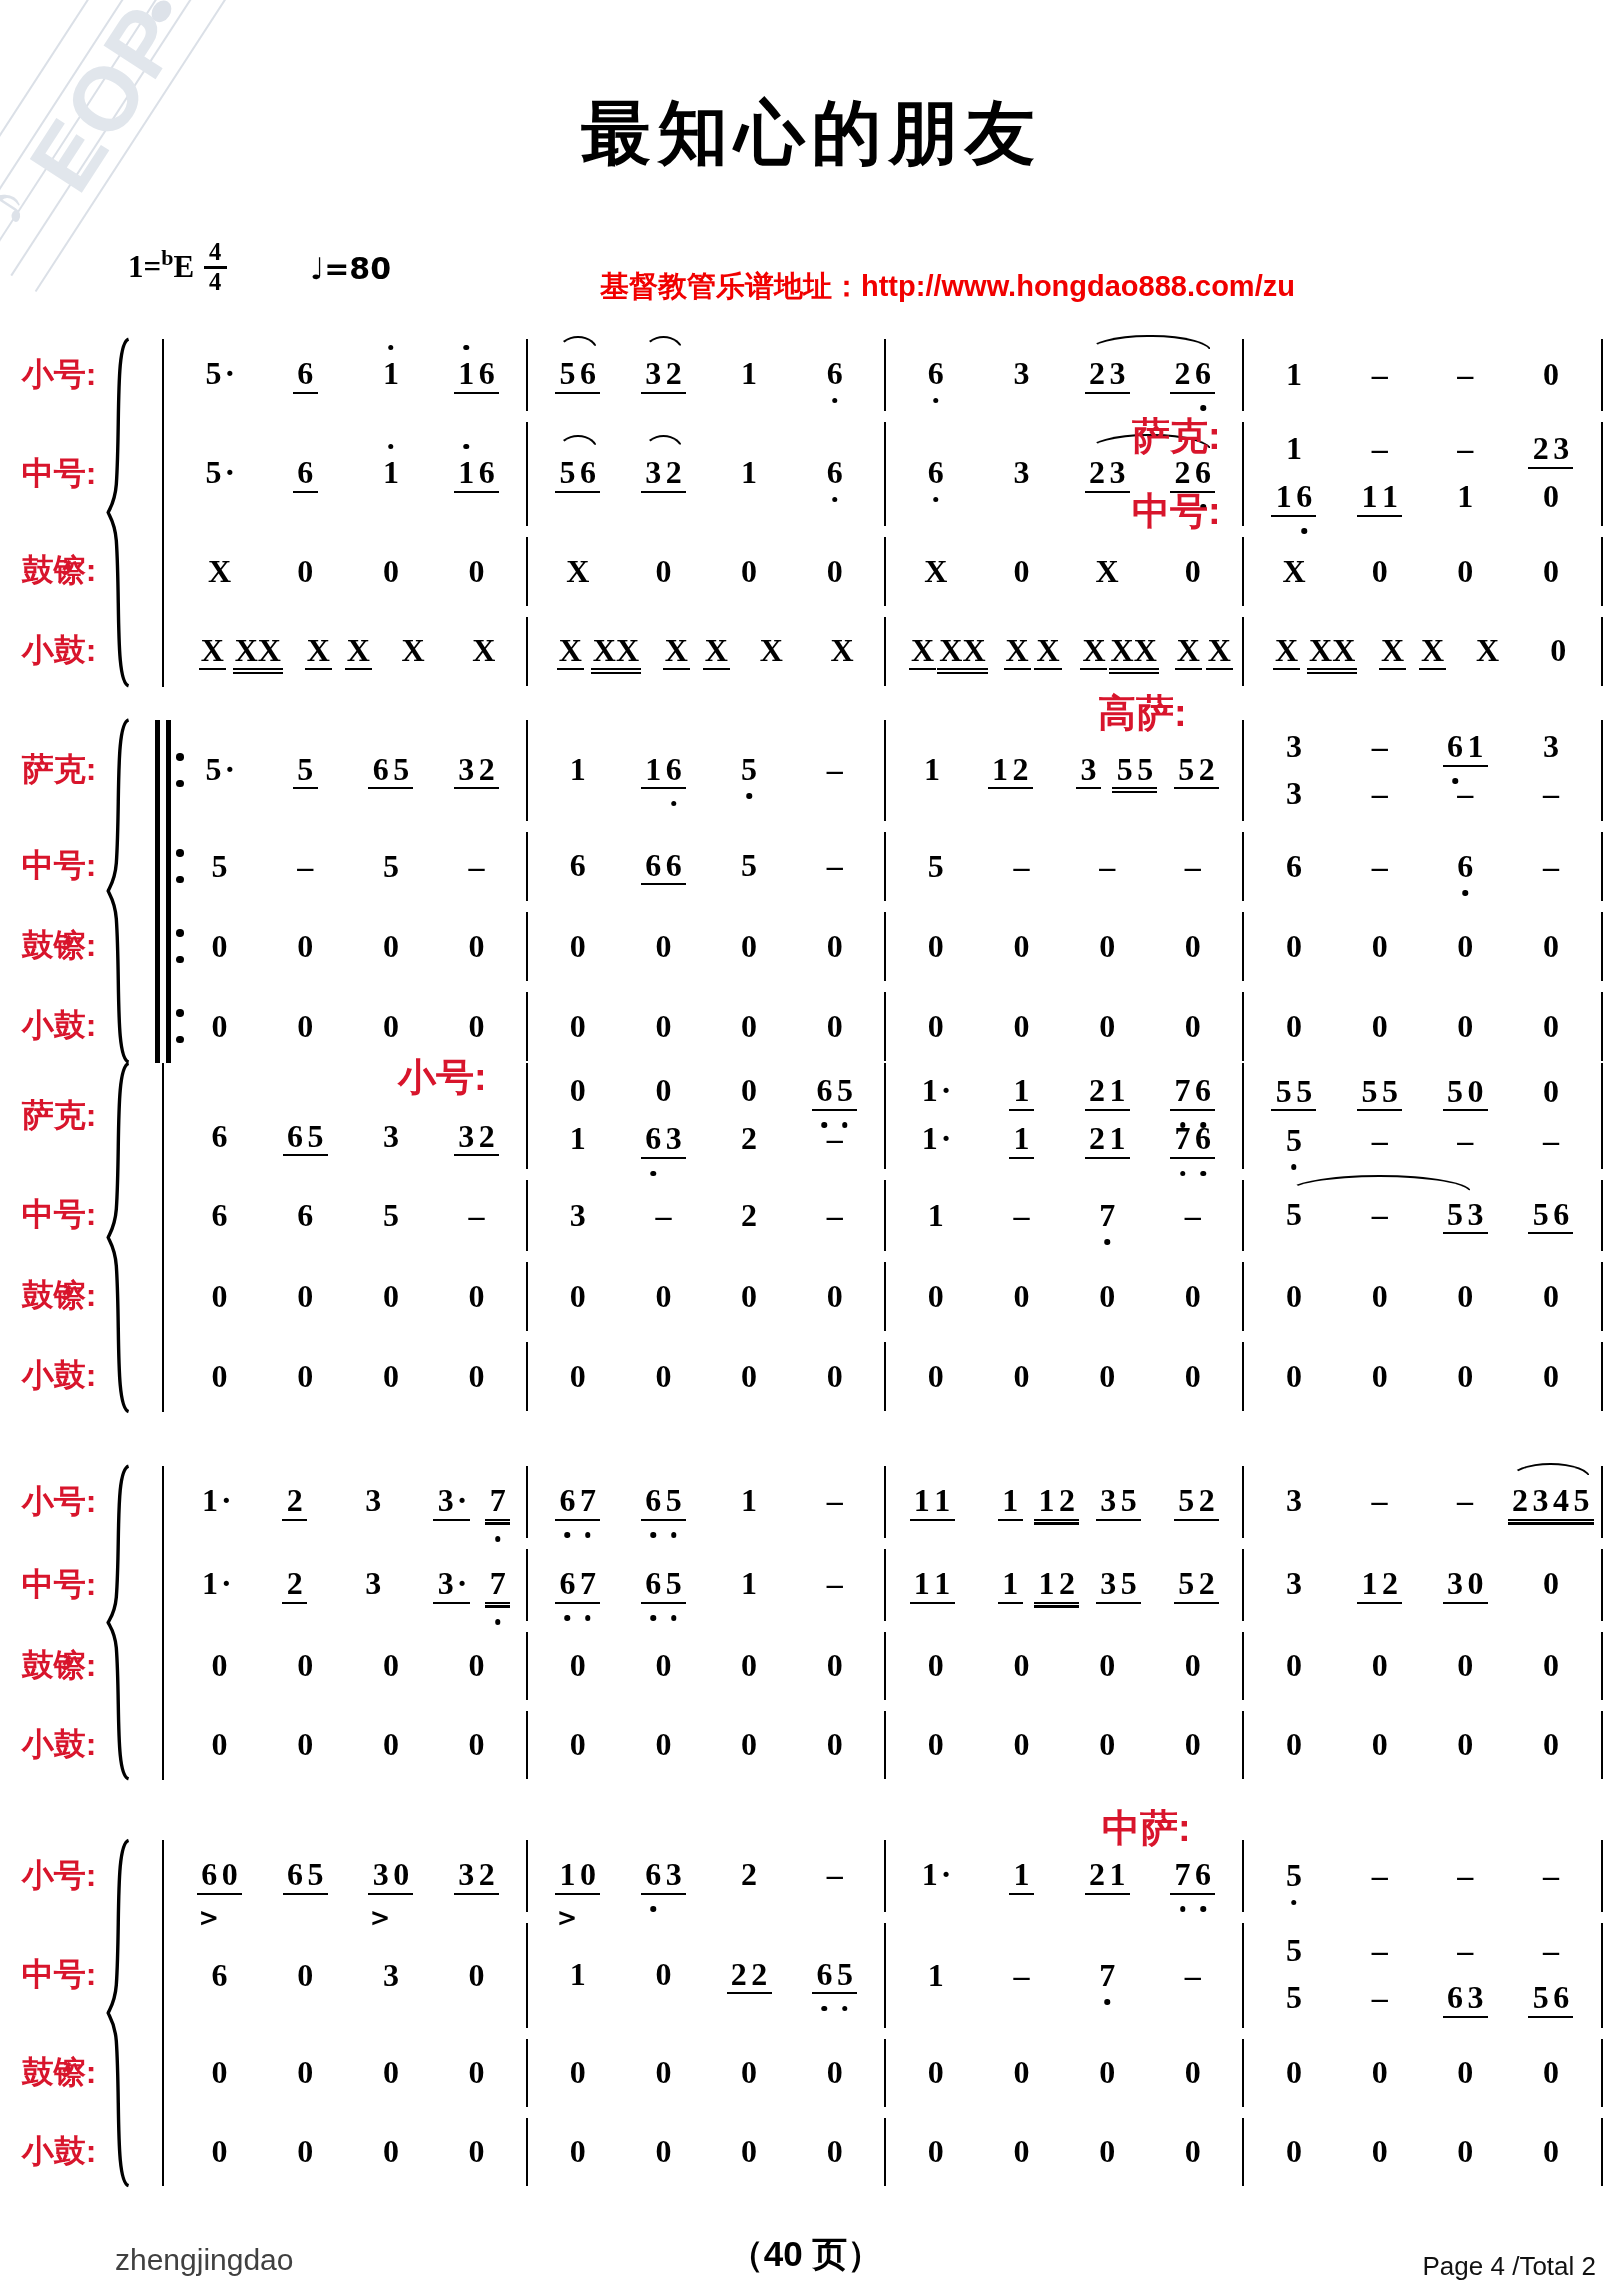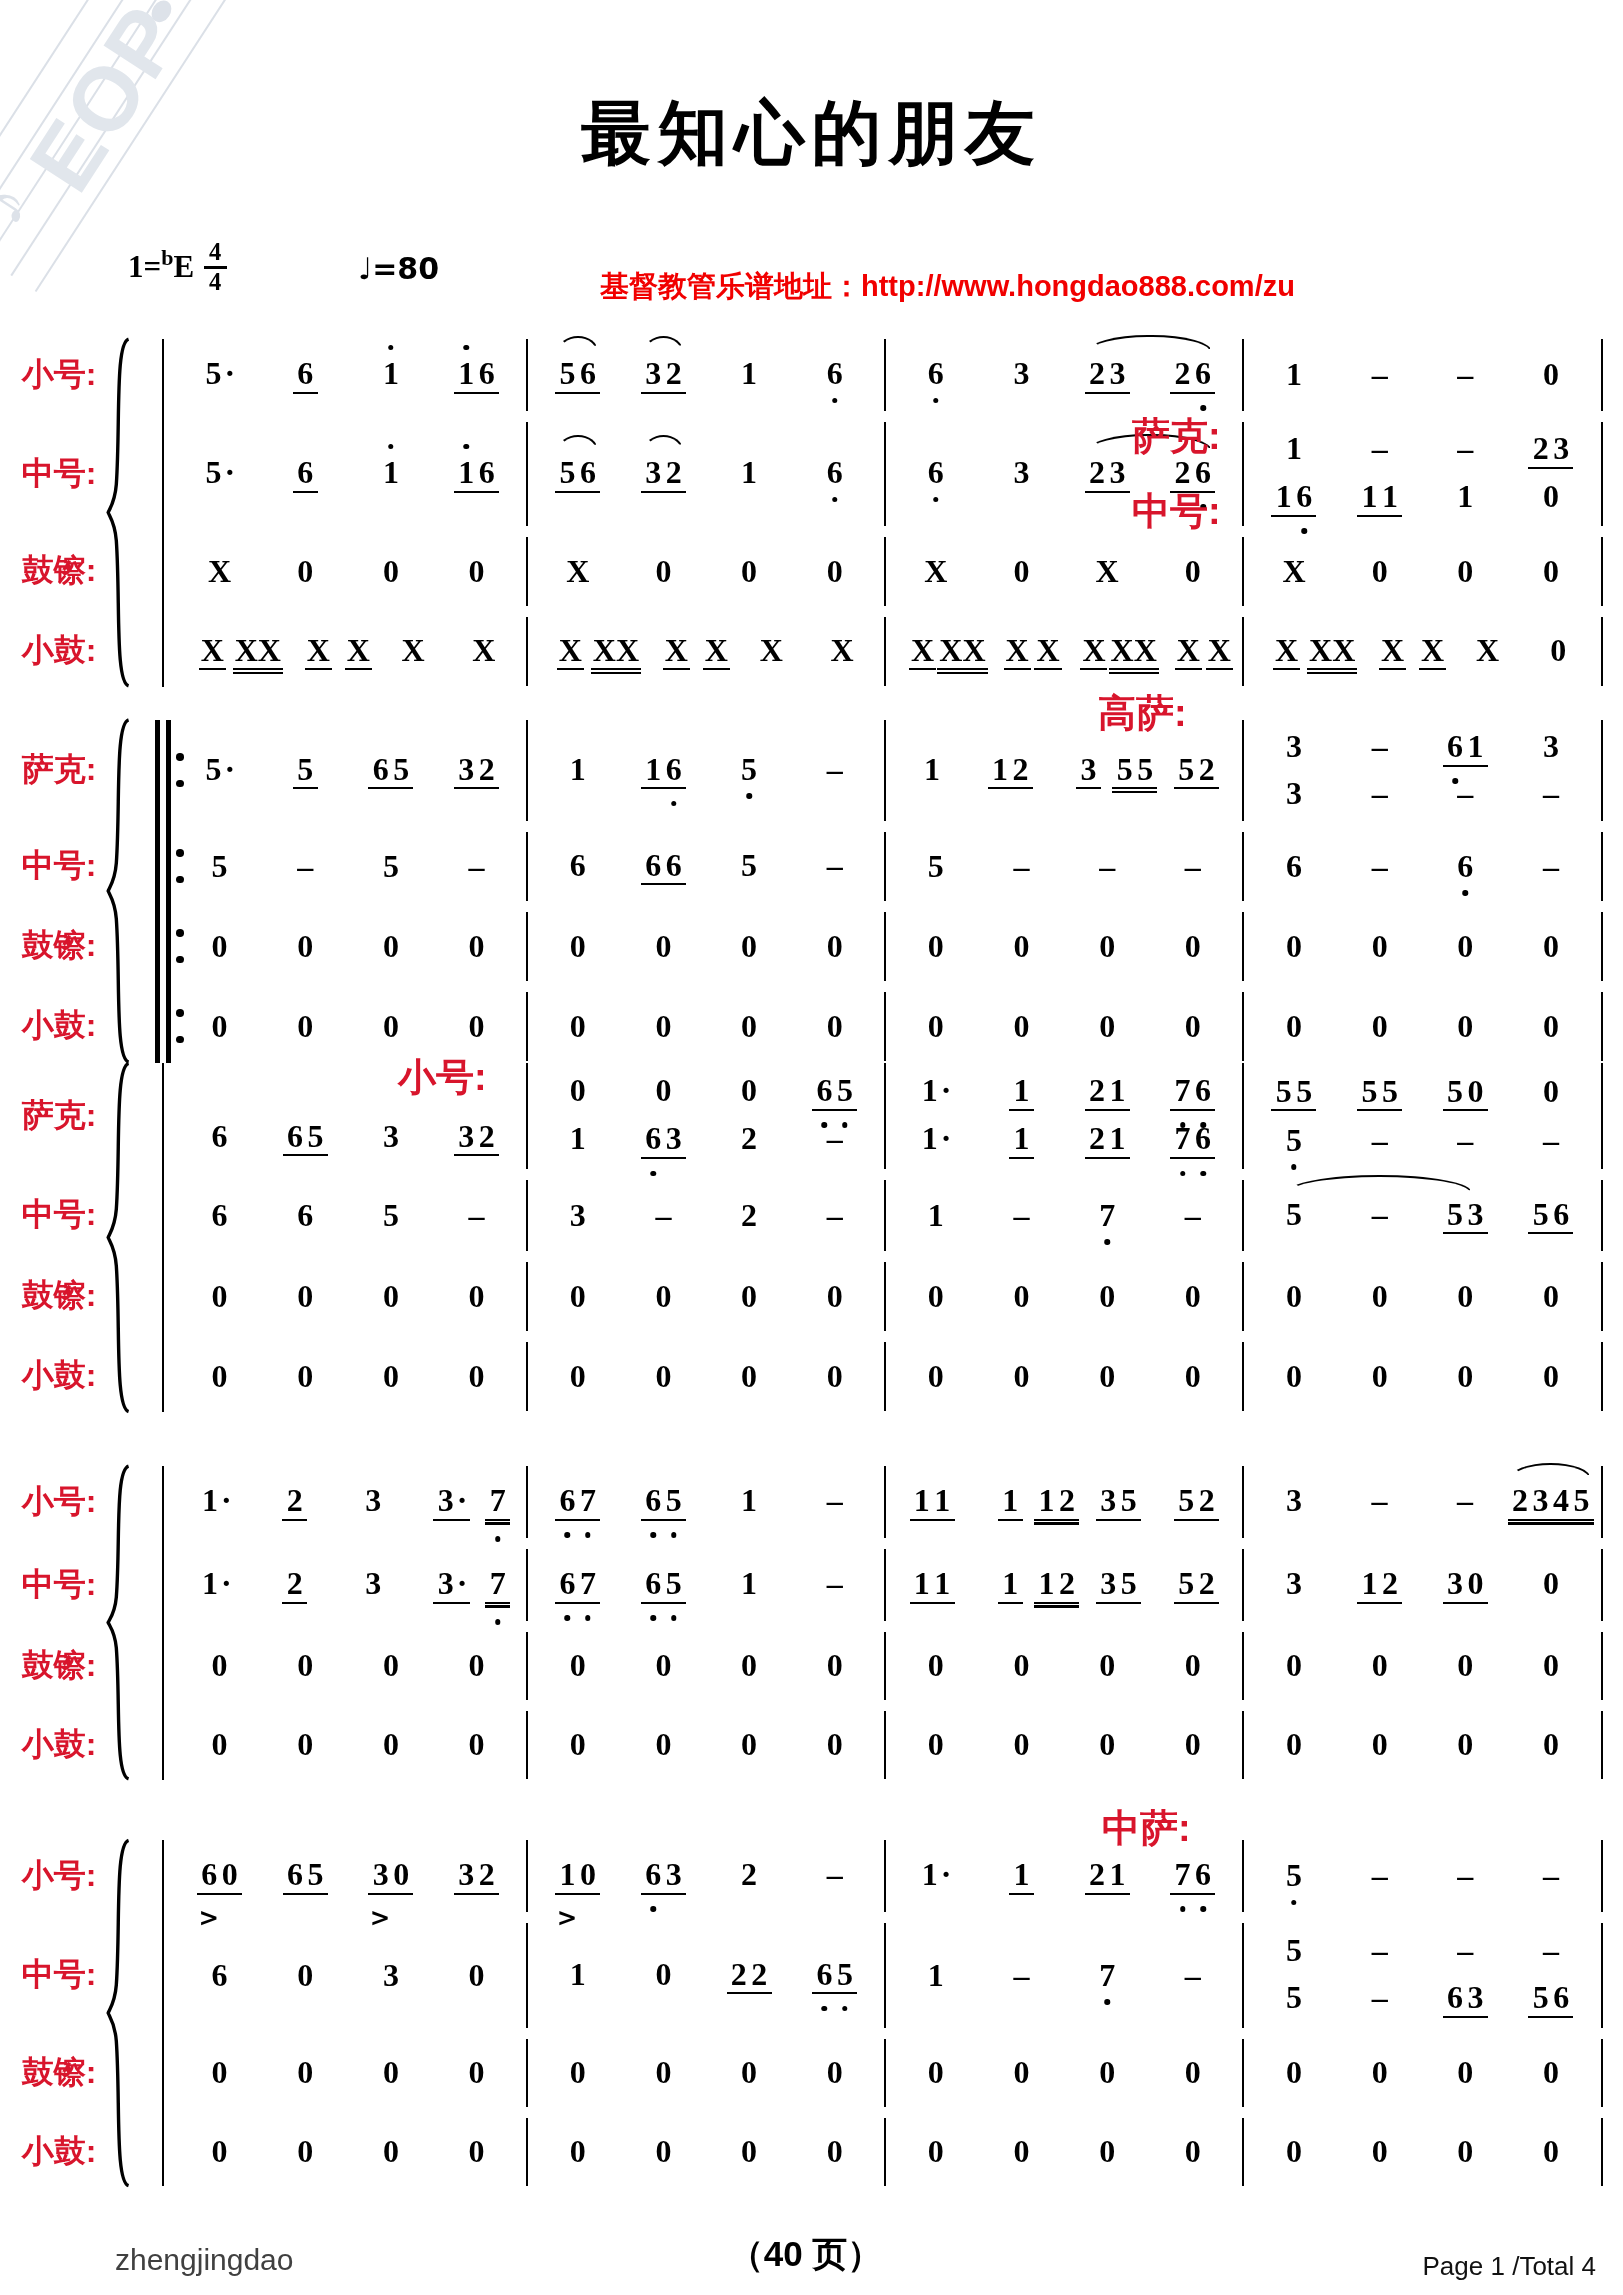--- a/index.html
+++ b/index.html
@@ -16,21 +16,21 @@
   
   .title{position:absolute;top:87px;left:0;right:0;text-align:center;
          font-size:70px;font-weight:900;letter-spacing:6.8px;}
   .keysig{position:absolute;left:128px;top:240px;font-size:31px;font-weight:700;
           font-family:"Liberation Serif","DejaVu Serif",serif;display:flex;align-items:center;}
   .keysig .flat{font-size:22px;vertical-align:super;position:relative;top:-9.5px;font-weight:700;}
   .frac{display:inline-flex;flex-direction:column;align-items:center;margin-left:9.5px;line-height:1;}
   .frac .fr{font-size:24.5px;font-weight:700;}
   .frac .frbar{width:23px;height:2.7px;background:#000;margin:1.4px 0;}
   .tempo{position:absolute;left:310px;top:251px;font-size:30px;font-weight:700;
-         font-family:"DejaVu Sans",sans-serif;margin-left:48px;}
+         font-family:"DejaVu Sans",sans-serif;}
   .url{position:absolute;left:600px;top:267px;font-size:29px;font-weight:700;color:#f10000;}
   
   .system{position:absolute;left:0;width:1623px;}
   .brace{position:absolute;left:100px;top:2.7px;bottom:2.7px;width:34px;}
   .startbar{position:absolute;top:5.5px;bottom:5.5px;background:#000;}
   .row{display:flex;align-items:stretch;position:relative;}
   .ilabel{width:102px;display:flex;align-items:center;justify-content:flex-end;
           padding-right:5.5px;box-sizing:border-box;color:#d8152c;font-size:32px;font-weight:800;}
   .spacer{width:68px;}
   .rdots{position:absolute;left:176px;top:50%;transform:translateY(-50%);
@@ -2476,20 +2476,20 @@
               </span>
             </div>
           </div>
         </div>
       </div>
     </div>
   </div>
 
 <div class="foot-left">zhengjingdao</div>
 <div class="foot-center">（40 页）</div>
-<div class="foot-right">Page 1 /Total 4</div>
+<div class="foot-right">Page 4 /Total 2</div>
 
 <div class="redlabel" style="left: 1132px; top: 417px;">萨克:</div>
 <div class="redlabel" style="left: 1132px; top: 492px;">中号:</div>
 <div class="redlabel" style="left: 1098px; top: 694px;">高萨:</div>
 <div class="redlabel" style="left: 398px; top: 1058px;">小号:</div>
 <div class="redlabel" style="left: 1102px; top: 1809px;">中萨:</div>
 
 
 </body></html>

